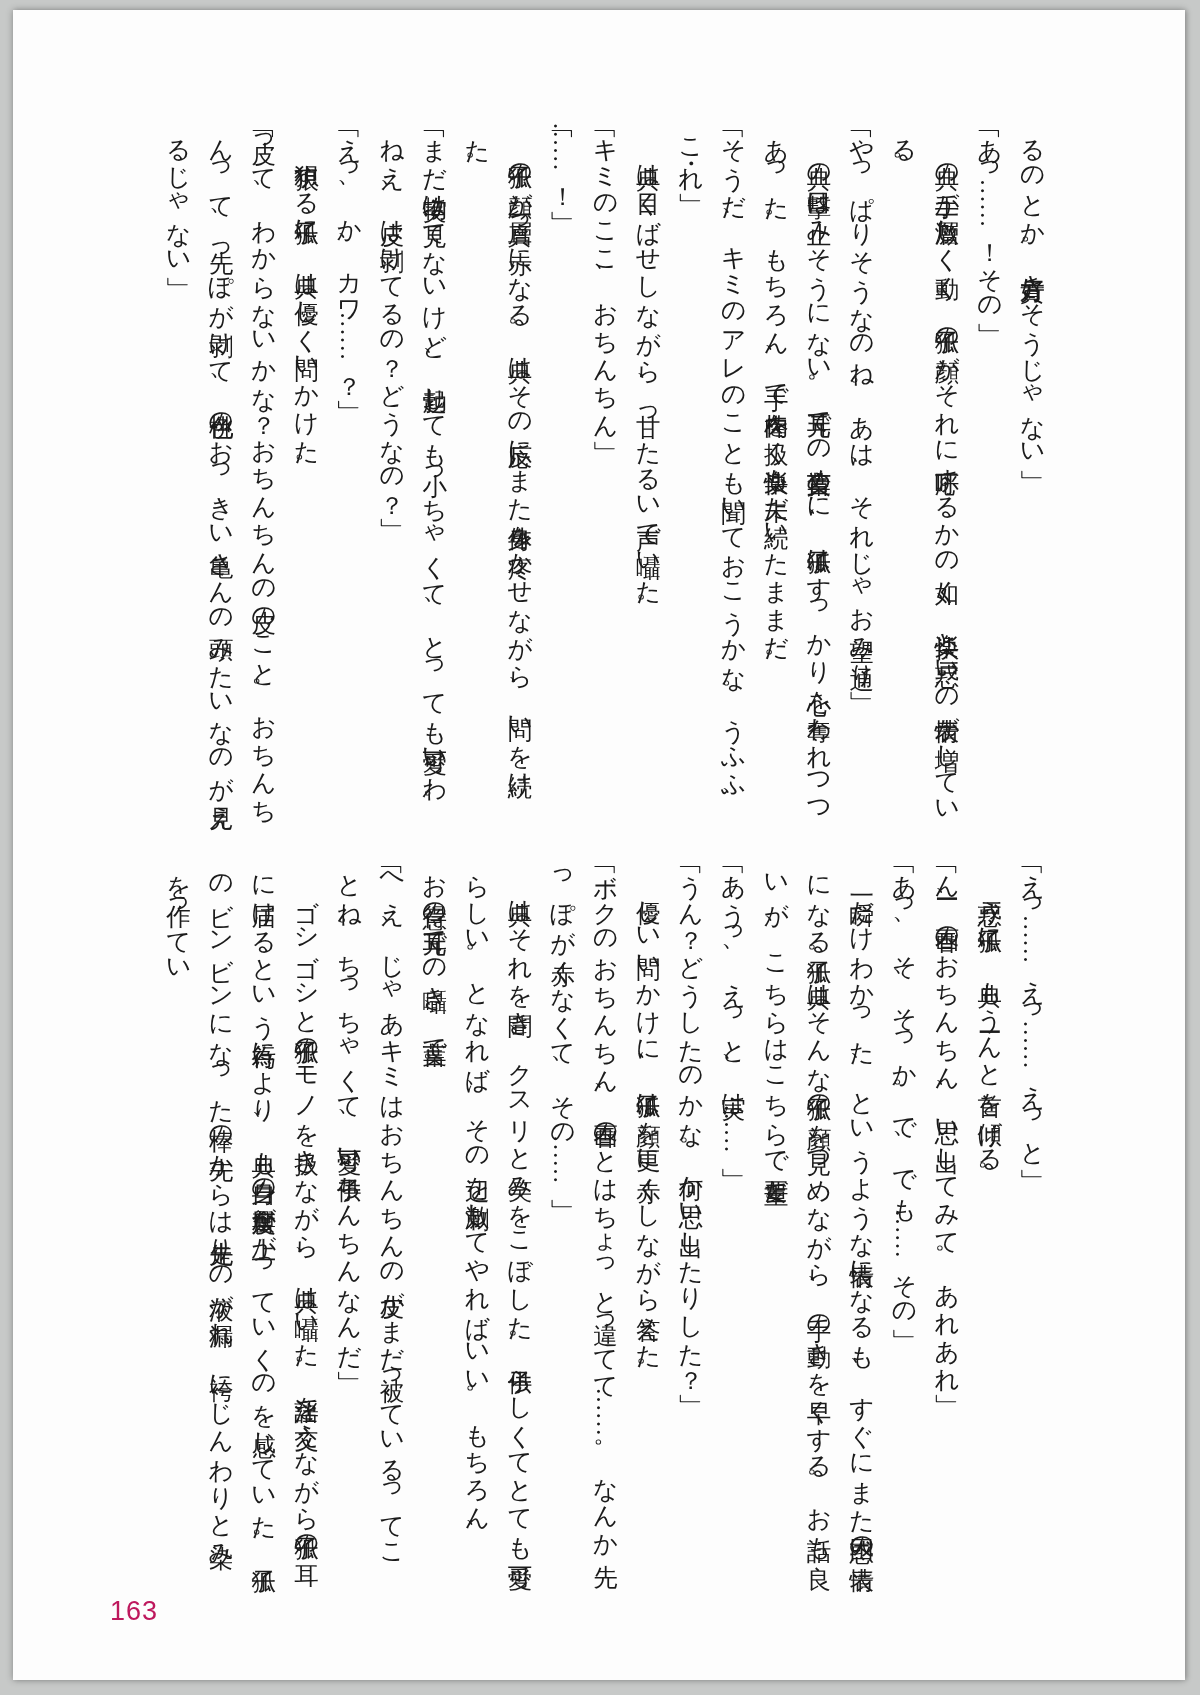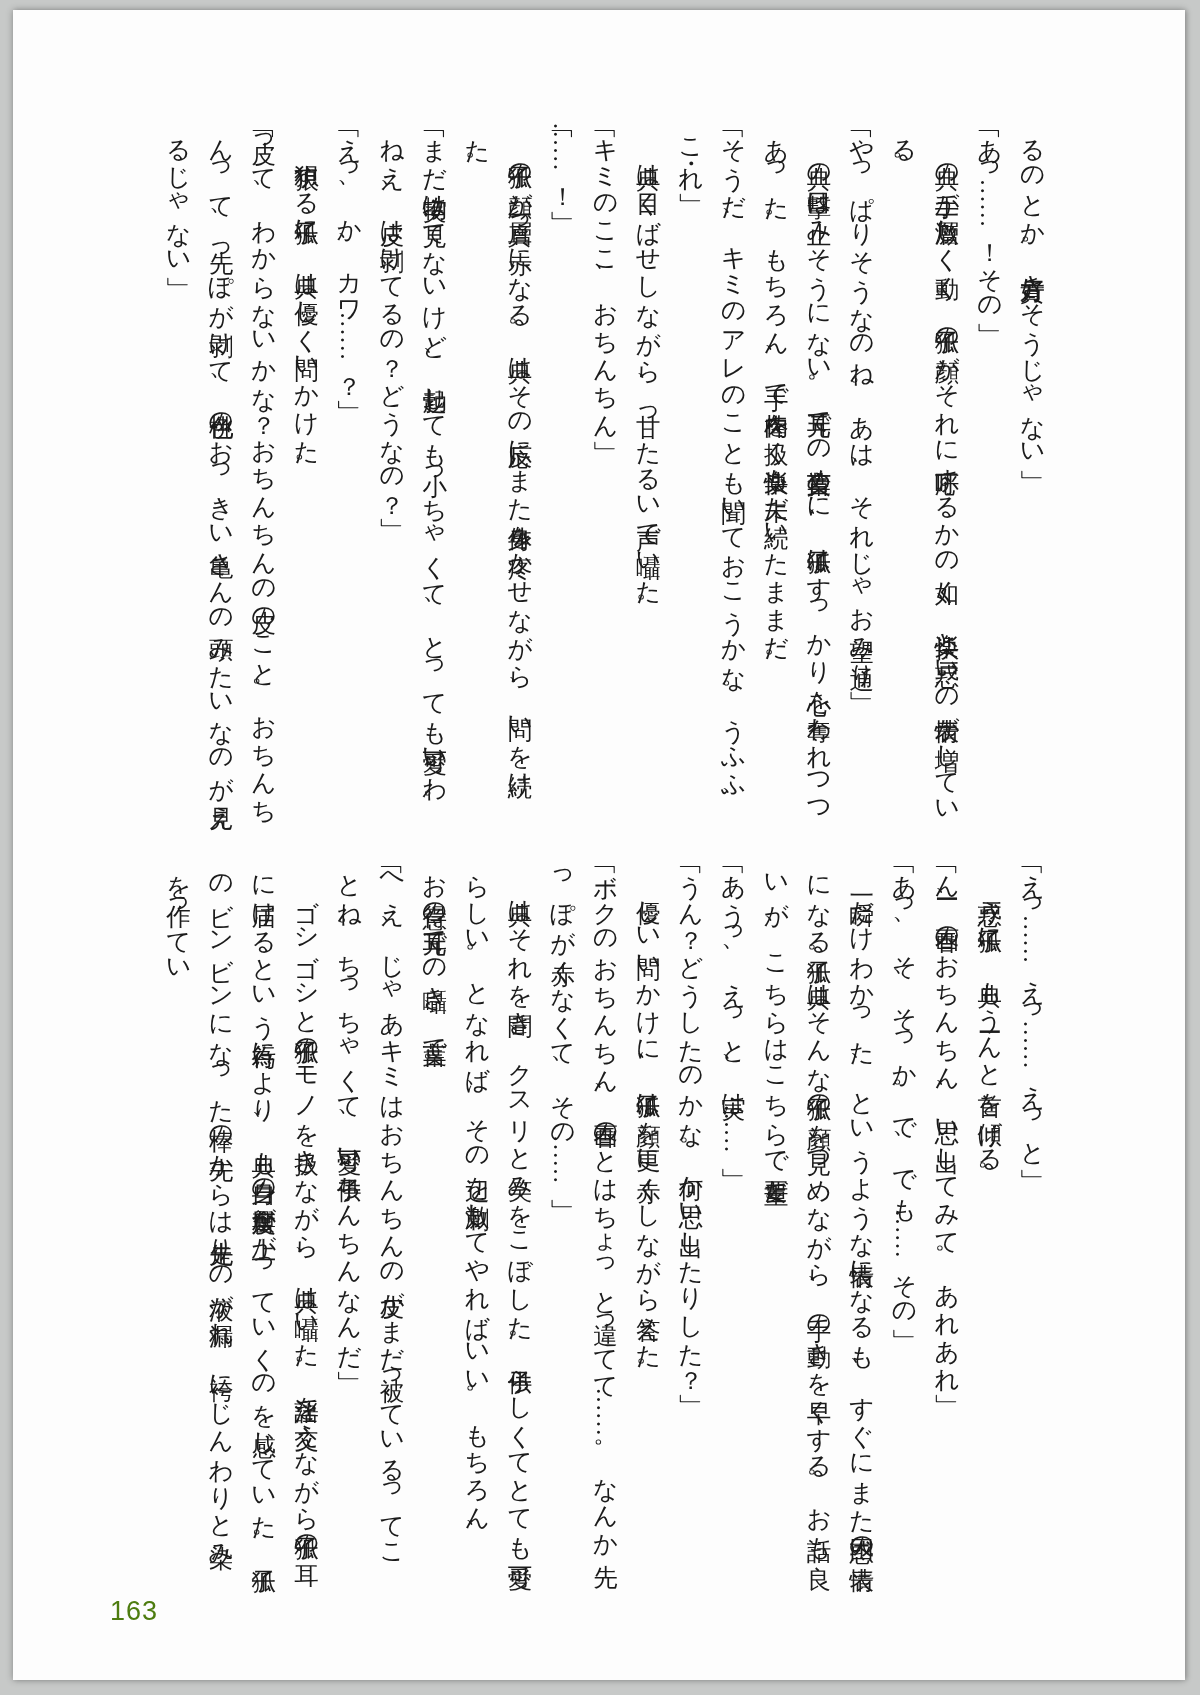--- a/index.html
+++ b/index.html
@@ -47,21 +47,21 @@
   .vblock p.indent {
     text-indent: 24.5px;
   }
   .page-number {
     position: absolute;
     left: 97px;
     top: 1586px;
     font-family: "Liberation Sans", sans-serif;
     font-size: 27px;
     letter-spacing: 1px;
-    color: #4d7c0f;
+    color: #be185d;
   }
 </style>
 </head>
 <body>
 
 <div class="page">
 
   <section class="vblock top-block">
     <p>るのとか。貴方好きそうじゃない」</p>
     <p>「あっ……！その」</p>

